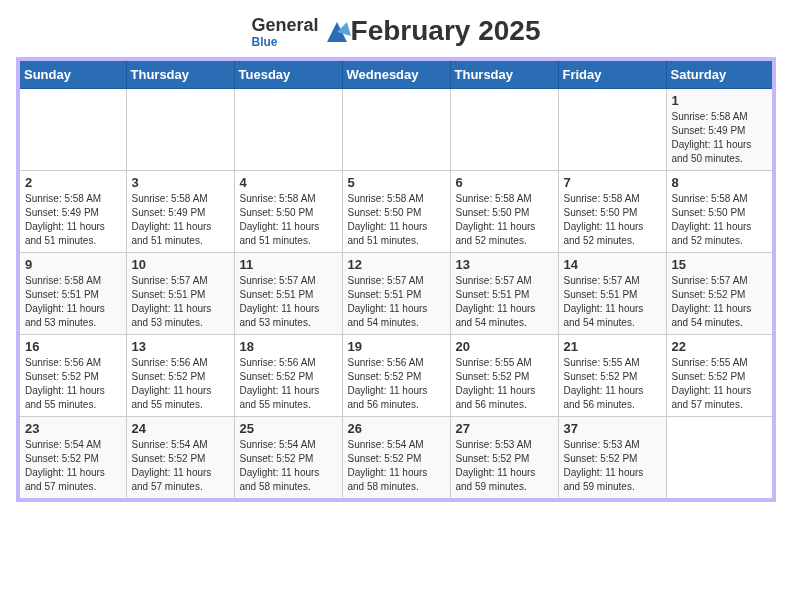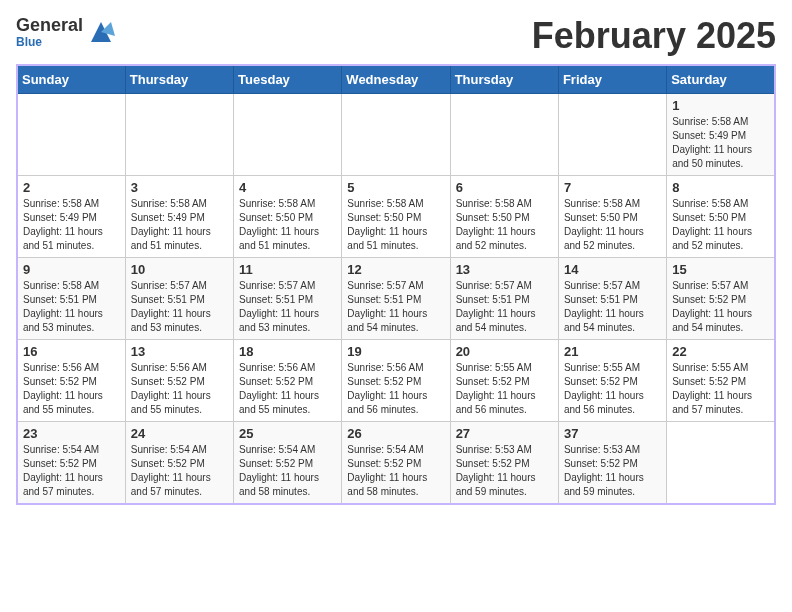--- a/index.html
+++ b/index.html
@@ -6,21 +6,21 @@
     body {
       font-family: Arial, sans-serif;
       background: #fff;
       width: 792px;
       min-height: 612px;
       padding: 16px;
     }
     .header {
       display: flex;
       align-items: flex-start;
-      justify-content: space-between;
+      justify-content: center;
       margin-bottom: 8px;
     }
     .logo {
       display: flex;
       align-items: center;
       gap: 2px;
     }
     .logo-text {
       display: flex;
       flex-direction: column;
@@ -38,34 +38,34 @@
     }
     .logo-icon {
       width: 28px;
       height: 28px;
       margin-left: 2px;
     }
     .title-block {
       text-align: right;
     }
     .month-title {
-      font-size: 36px;
+      font-size: 28px;
       font-weight: bold;
       color: #333;
       line-height: 1.1;
     }
     .location {
       font-size: 15px;
       color: #333;
       font-weight: normal;
     }
     .calendar {
       width: 100%;
       border-collapse: collapse;
-      border: 2px solid #c4b5fd;
+      border: 4px solid #c4b5fd;
     }
     .calendar th {
       background: #2a6db5;
       color: #fff;
       font-size: 13px;
       font-weight: bold;
       padding: 6px 4px;
       text-align: left;
       border: 1px solid #1e5a9a;
     }

